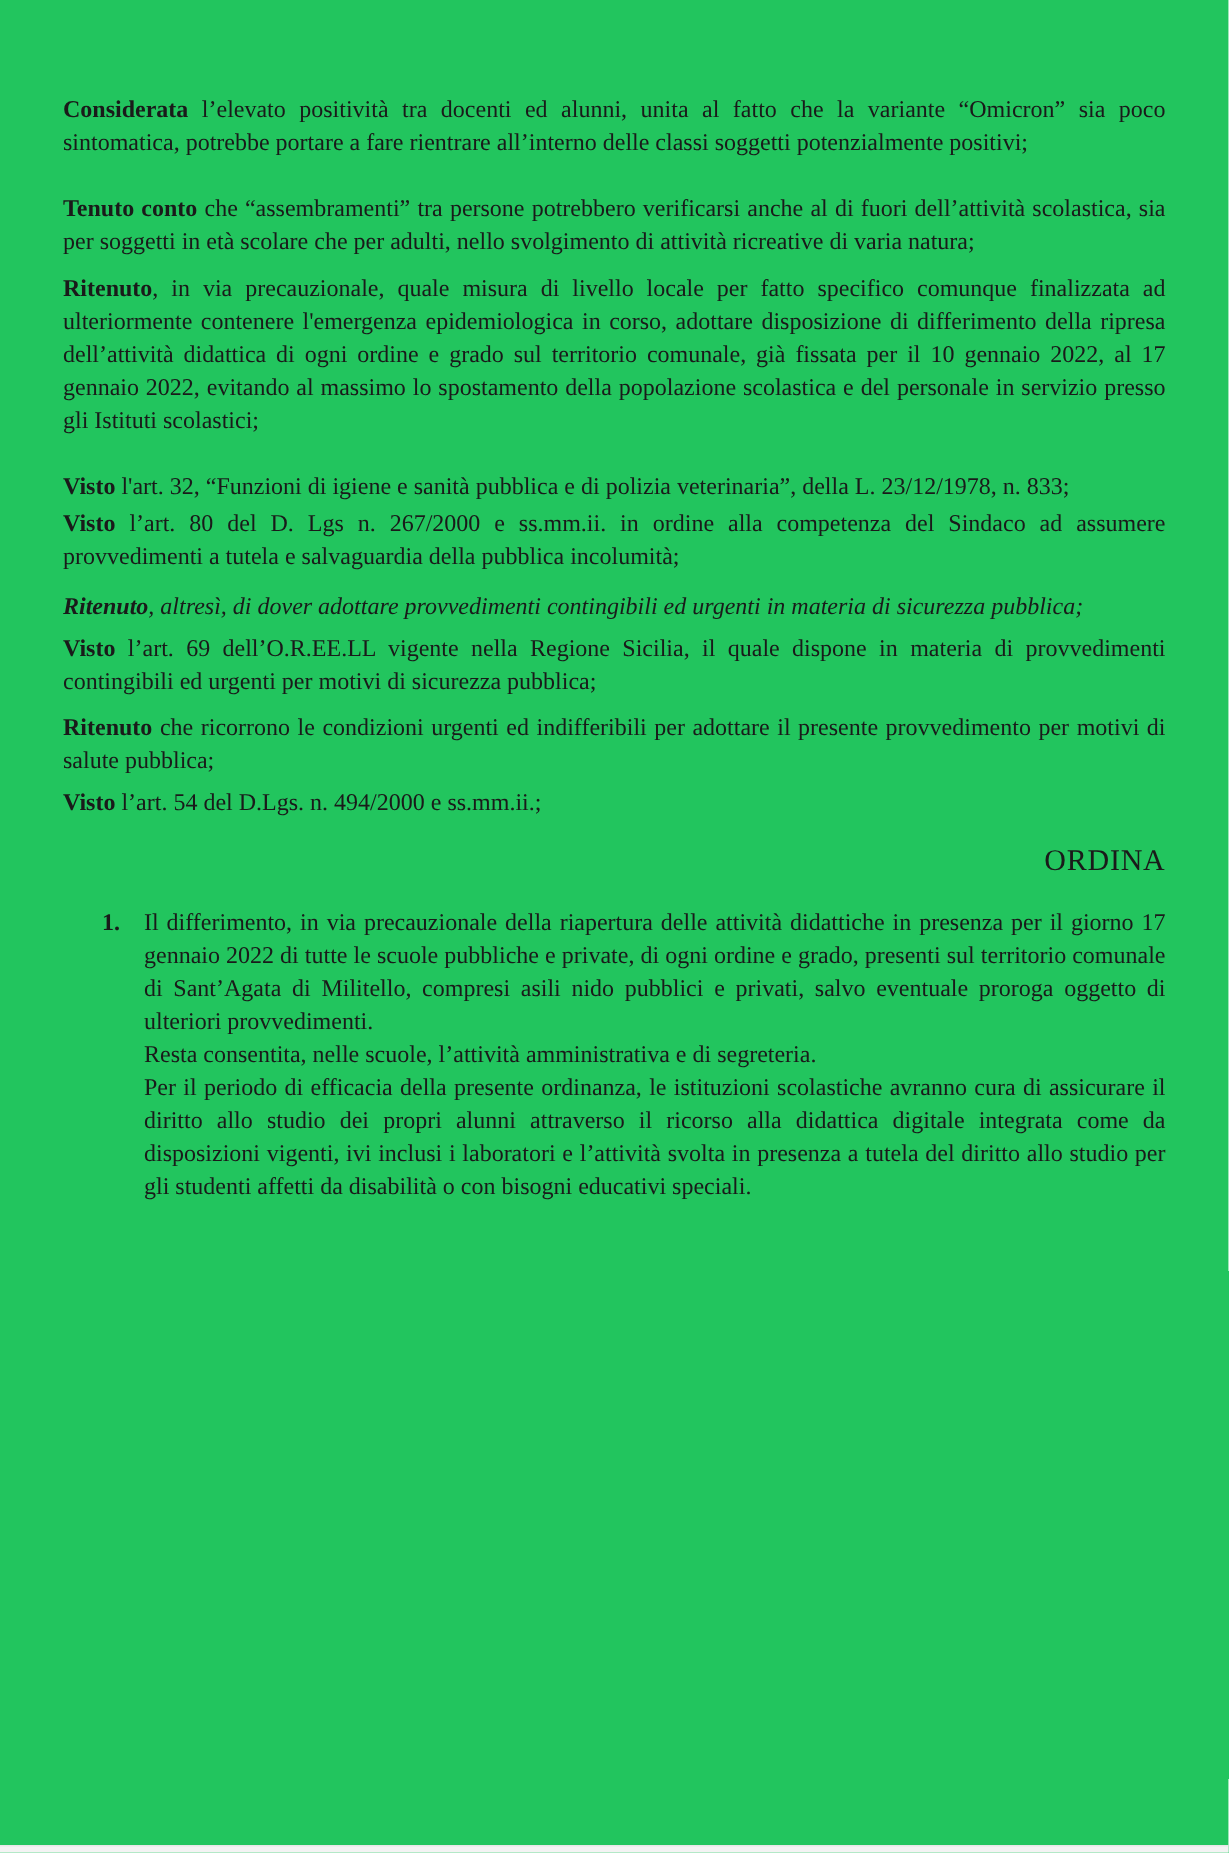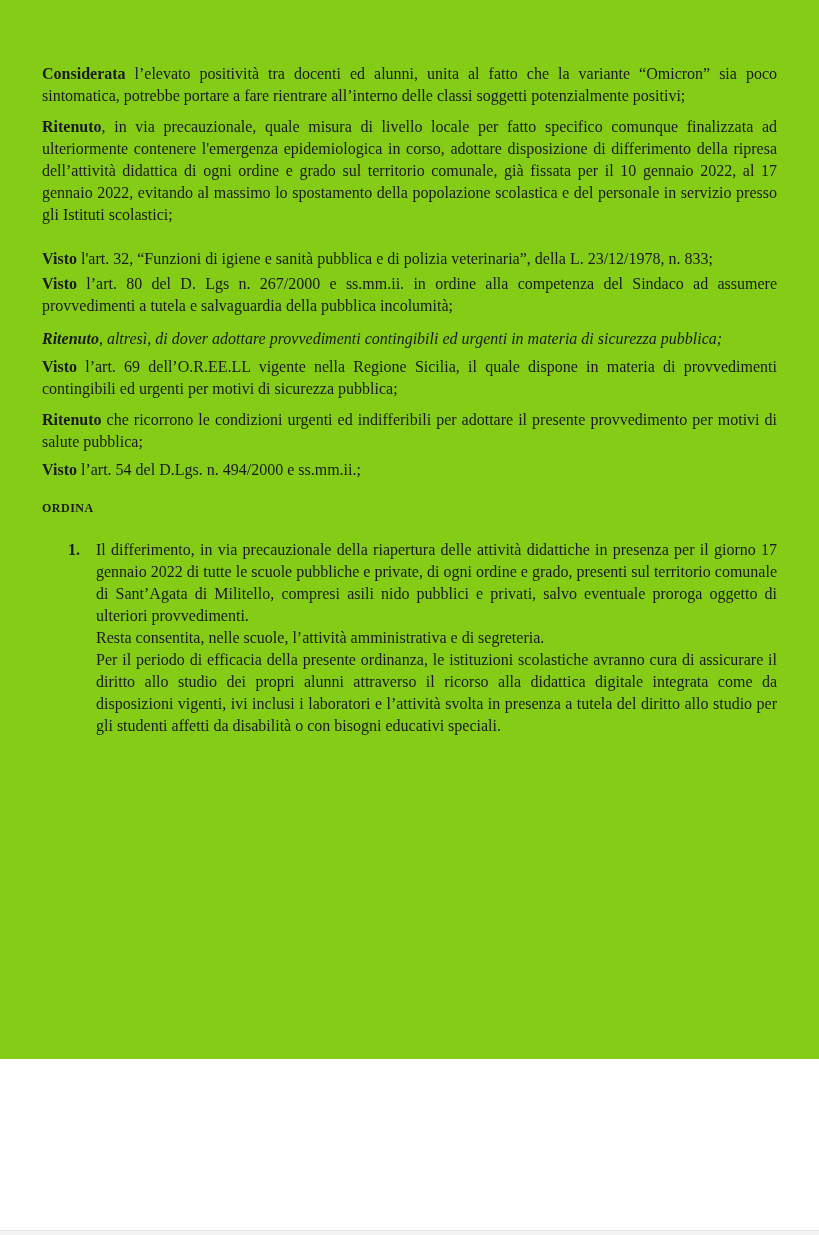--- a/index.html
+++ b/index.html
@@ -12,46 +12,46 @@
     height: 1235px;
     position: relative;
     overflow: hidden;
     font-family: "Liberation Serif", "DejaVu Serif", serif;
     color: #1a1a1a;
   }
   .page {
     position: absolute;
     top: 0; left: 0;
     width: 819px;
-    height: 1059px;
-    background: #84cc16;
+    height: 1235px;
+    background: #22c55e;
     box-sizing: border-box;
     padding: 63px 42px 0 42px;
   }
   .para {
     font-size: 16px;
     line-height: 22px;
     text-align: justify;
     margin: 0;
   }
   .para b { font-weight: bold; }
   .mt0  { margin-top: 0; }
   .mt21 { margin-top: 21px; }
   .mt22 { margin-top: 22px; }
   .mt16 { margin-top: 16px; }
   .mt19 { margin-top: 9px; }
   .mt3  { margin-top: 3px; }
   .mt29 { margin-top: 11px; font-style: italic; }
   .mt18 { margin-top: 6px; }
   .heading {
     margin-top: 16px;
-    font-size: 12px;
+    font-size: 20px;
     line-height: 22px;
-    font-weight: bold;
-    text-align: left;
+    font-weight: normal;
+    text-align: right;
     letter-spacing: 0.5px;
   }
   .order-item {
     margin-top: 20px;
     display: flex;
     align-items: flex-start;
   }
   .order-item .num {
     flex: 0 0 28px;
     margin-left: 26px;
@@ -77,20 +77,21 @@
   }
 </style>
 </head>
 <body>
 
 <div class="page">
 
   <p class="para mt0"><b>Considerata</b><span> l’elevato positività tra docenti ed alunni, unita al fatto che la variante “Omicron” sia poco sintomatica, potrebbe portare a fare rientrare all’interno delle classi soggetti potenzialmente positivi;</span></p>
 
 
+  <p class="para mt22"><b>Tenuto conto</b><span> che “assembramenti” tra persone potrebbero verificarsi anche al di fuori dell’attività scolastica, sia per soggetti in età scolare che per adulti, nello svolgimento di attività ricreative di varia natura;</span></p>
 
 
   <p class="para mt19"><b>Ritenuto</b><span>, in via precauzionale, quale misura di livello locale per fatto specifico comunque finalizzata ad ulteriormente contenere l'emergenza epidemiologica in corso, adottare disposizione di differimento della ripresa dell’attività didattica di ogni ordine e grado sul territorio comunale, già fissata per il 10 gennaio 2022, al 17 gennaio 2022, evitando al massimo lo spostamento della popolazione scolastica e del personale in servizio presso gli Istituti scolastici;</span></p>
 
   <p class="para mt22"><b>Visto</b><span> l'art. 32, “Funzioni di igiene e sanità pubblica e di polizia veterinaria”, della L. 23/12/1978, n. 833;</span></p>
 
   <p class="para mt3"><b>Visto</b><span> l’art. 80 del D. Lgs n. 267/2000 e ss.mm.ii. in ordine alla competenza del Sindaco ad assumere provvedimenti a tutela e salvaguardia della pubblica incolumità;</span></p>
 
   <p class="para mt29"><b>Ritenuto</b><span>, altresì, di dover adottare provvedimenti contingibili ed urgenti in materia di sicurezza pubblica;</span></p>
 

